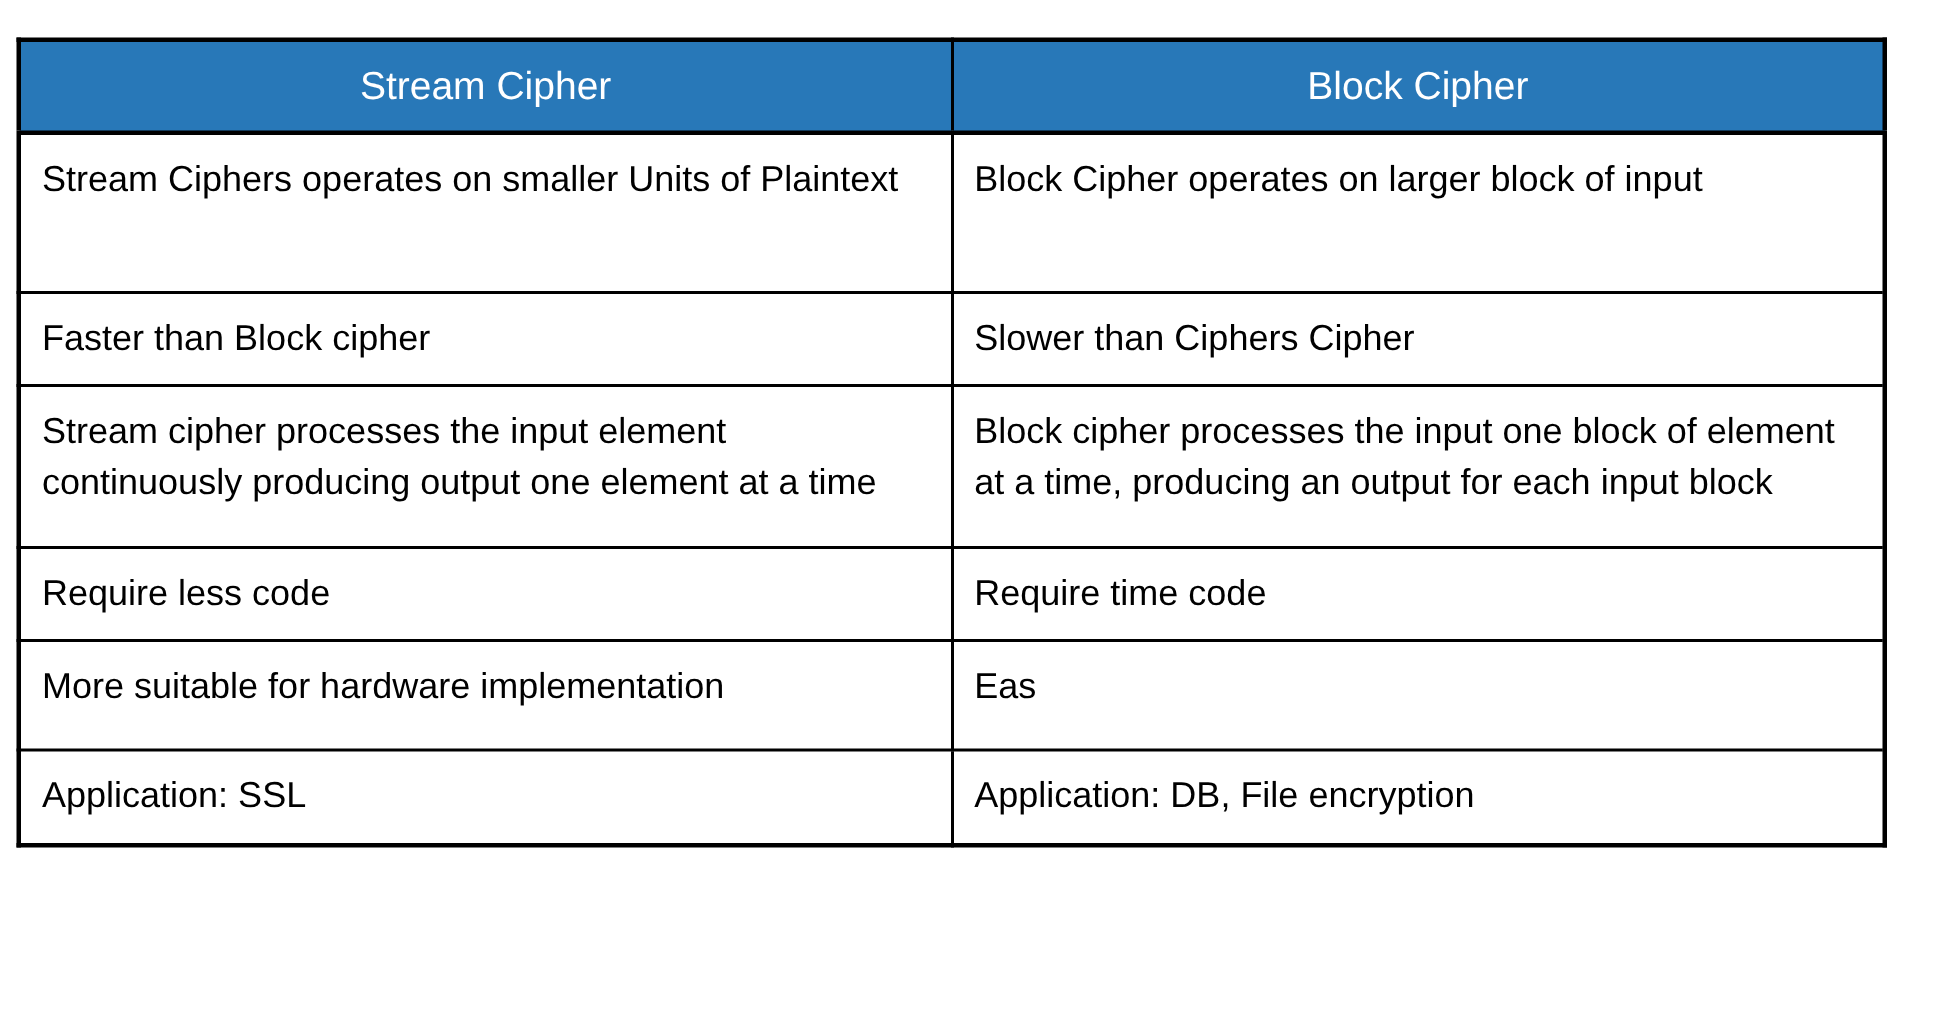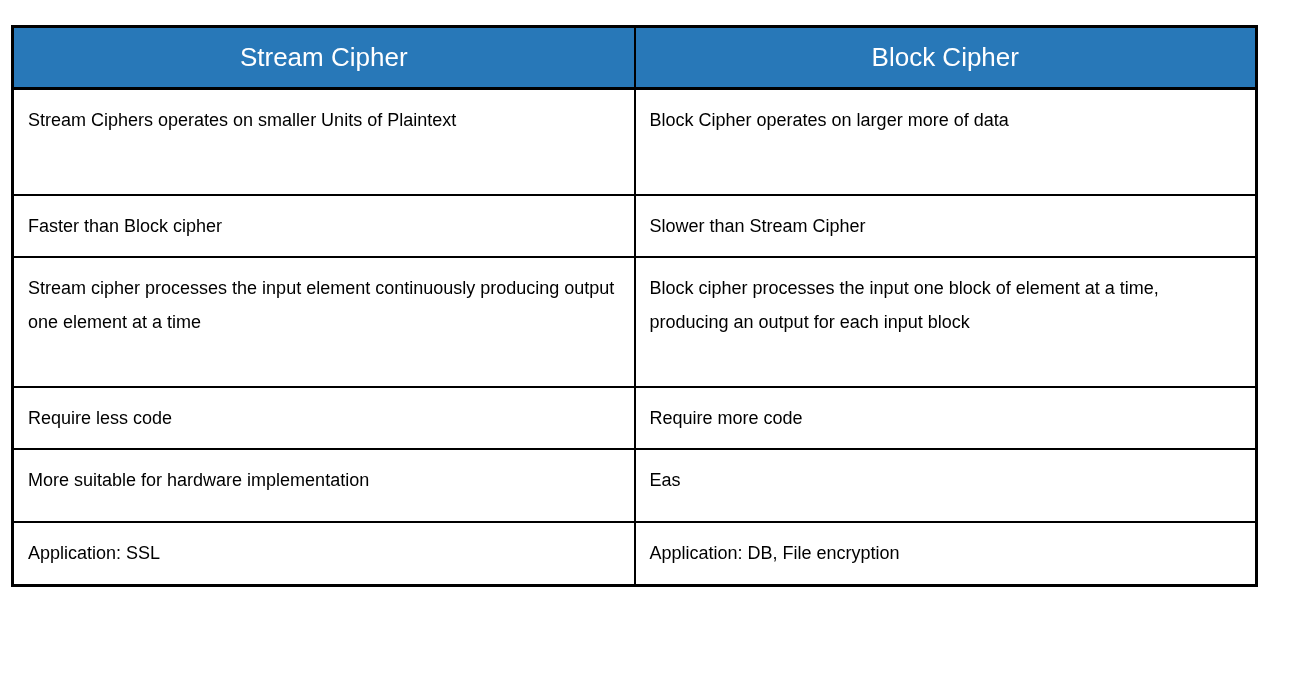--- a/index.html
+++ b/index.html
@@ -41,61 +41,61 @@
     font-weight: normal;
     text-align: center;
     vertical-align: middle;
     height: 62px;
     border-bottom-width: 3px;
     padding: 0 10px;
     margin-top: 48px;
   }
   table.cipher-table td {
     color: #000000;
-    font-size: 18px;
+    font-size: 24px;
     line-height: 34px;
     text-align: left;
     vertical-align: top;
     padding: 13px 14px 13px 14px;
   }
   tbody tr:nth-child(1) td { height: 106px; }
   tbody tr:nth-child(2) td { height: 56px; }
-  tbody tr:nth-child(3) td { height: 130px; }
+  tbody tr:nth-child(3) td { height: 108px; }
   tbody tr:nth-child(4) td { height: 56px; }
   tbody tr:nth-child(5) td { height: 73px; margin-top: 47px; }
   tbody tr:nth-child(6) td { height: 64px; }
   tbody tr:nth-child(7) td { height: 62px; text-align: center; }
 </style>
 </head>
 <body>
 
 <div class="page">
   <table class="cipher-table">
     <thead>
       <tr>
         <th>Stream Cipher</th>
         <th>Block Cipher</th>
       </tr>
     </thead>
     <tbody id="table-body">
         <tr>
           <td>Stream Ciphers operates on smaller Units of Plaintext</td>
-          <td>Block Cipher operates on larger more of data</td>
+          <td>Block Cipher operates on larger block of input</td>
         </tr>
         <tr>
           <td>Faster than Block cipher</td>
-          <td>Slower than Stream Cipher</td>
+          <td>Slower than Ciphers Cipher</td>
         </tr>
         <tr>
           <td>Stream cipher processes the input element continuously producing output one element at a time</td>
           <td>Block cipher processes the input one block of element at a time, producing an output for each input block</td>
         </tr>
         <tr>
           <td>Require less code</td>
-          <td>Require more code</td>
+          <td>Require time code</td>
         </tr>
         <tr>
           <td>More suitable for hardware implementation</td>
           <td>Eas</td>
         </tr>
         <tr>
           <td>Application: SSL</td>
           <td>Application: DB, File encryption</td>
         </tr>
       </tbody>

